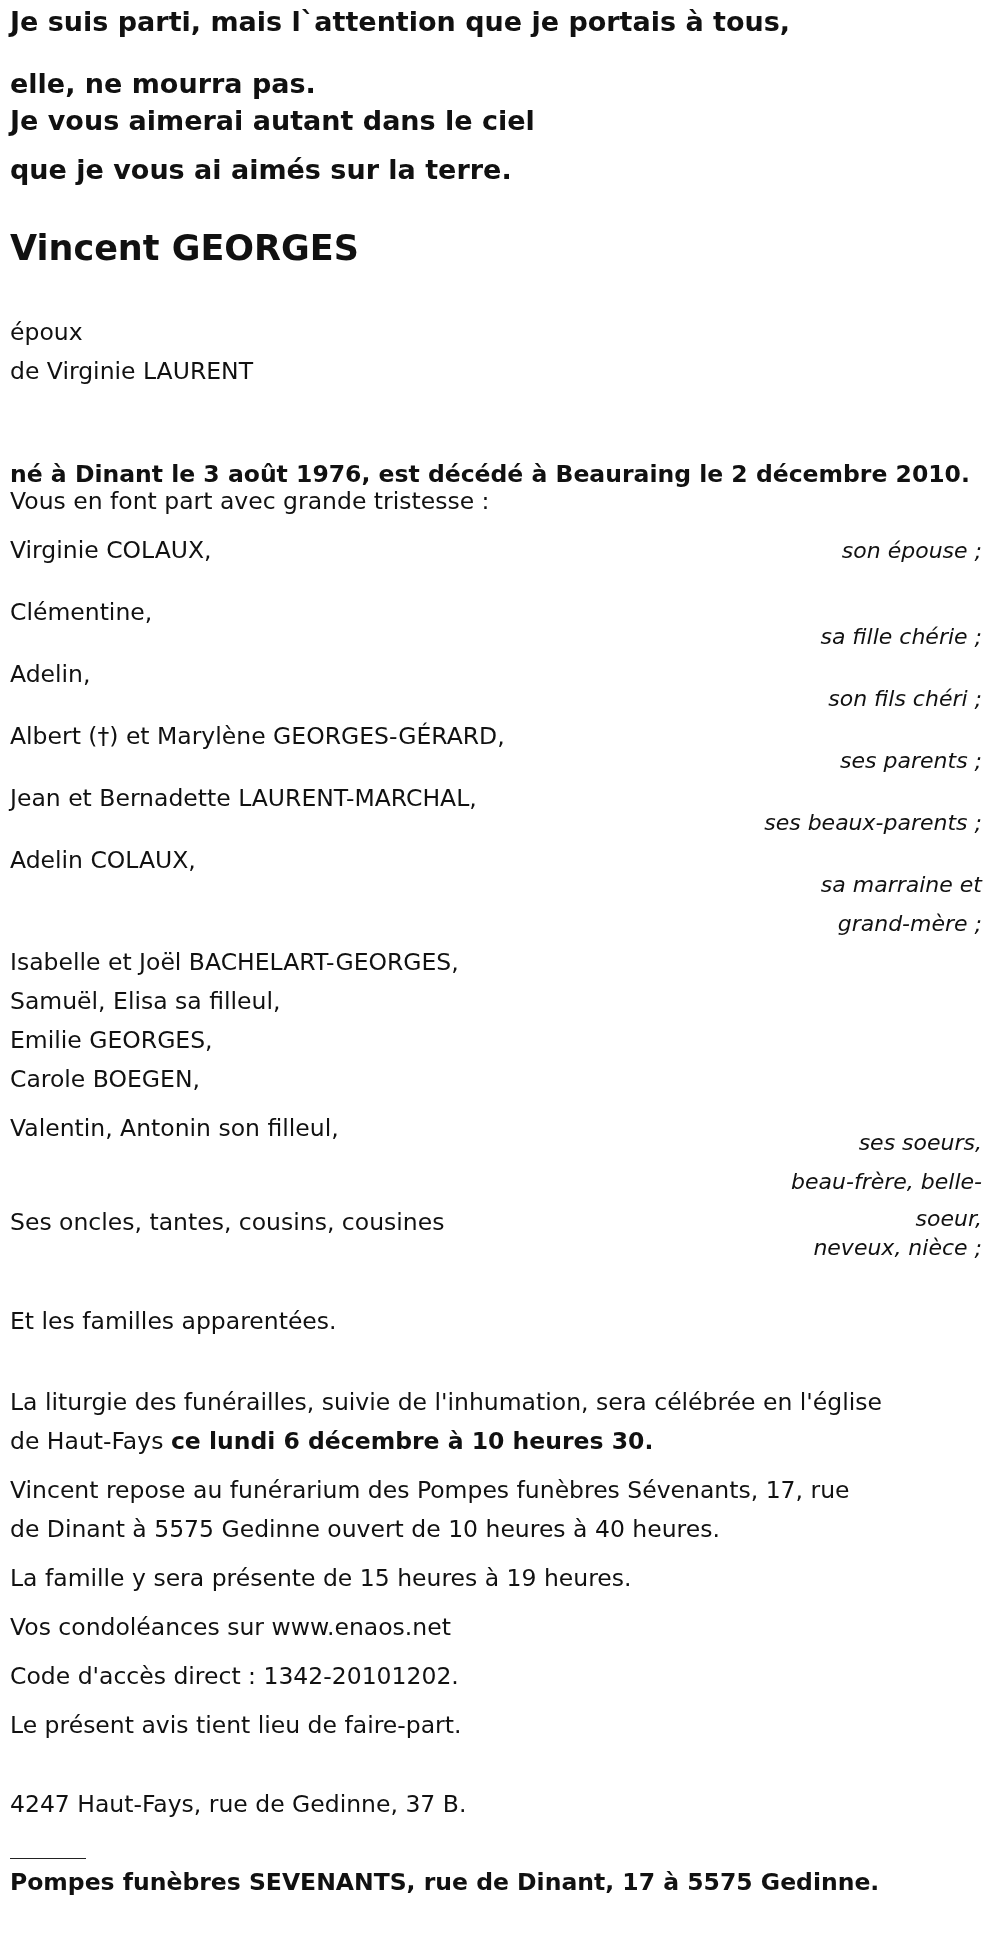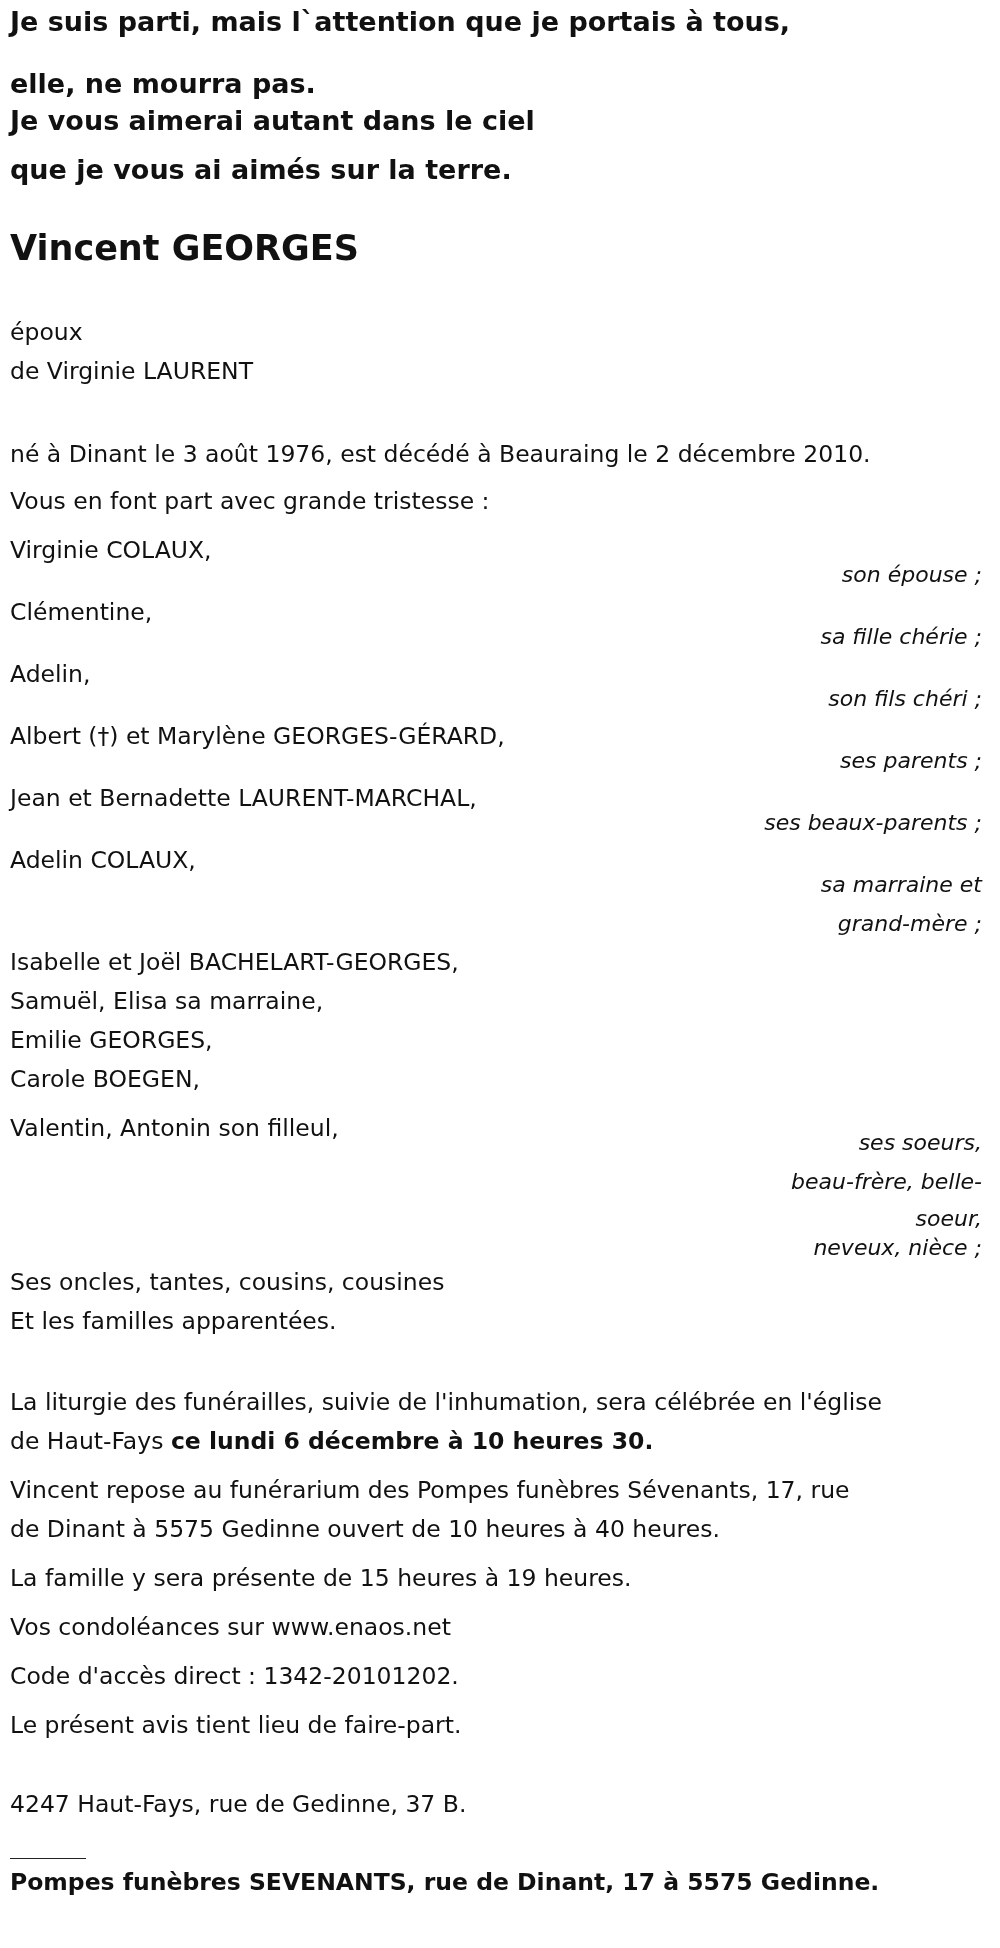--- a/index.html
+++ b/index.html
@@ -22,54 +22,54 @@
 <div class="abs quote" style="top:6px;">Je suis parti, mais l`attention que je portais à tous,</div>
 <div class="abs quote" style="top:68px;">elle, ne mourra pas.</div>
 <div class="abs quote" style="top:105px;">Je vous aimerai autant dans le ciel</div>
 <div class="abs quote" style="top:154px;">que je vous ai aimés sur la terre.</div>
 
 <div class="abs title" style="top:228px;">Vincent GEORGES</div>
 
 <div class="abs txt" style="top:318px;">époux</div>
 <div class="abs txt" style="top:357px;">de Virginie LAURENT</div>
 
-<div class="abs txt" style="top:440px;">né à Dinant le 3 août 1976, est décédé à Beauraing le 2 décembre 2010.</div>
+<div class="abs txt" style="top:460px;font-weight:bold;">né à Dinant le 3 août 1976, est décédé à Beauraing le 2 décembre 2010.</div>
 <div class="abs txt" style="top:487px;">Vous en font part avec grande tristesse :</div>
 
 <div class="abs txt" style="top:536px;">Virginie COLAUX,</div>
-<div class="rel" style="top:562px;">son épouse ;</div>
+<div class="rel" style="top:538px;">son épouse ;</div>
 
 <div class="abs txt" style="top:598px;">Clémentine,</div>
 <div class="rel" style="top:624px;">sa fille chérie ;</div>
 
 <div class="abs txt" style="top:660px;">Adelin,</div>
 <div class="rel" style="top:686px;">son fils chéri ;</div>
 
 <div class="abs txt" style="top:722px;">Albert (†) et Marylène GEORGES-GÉRARD,</div>
 <div class="rel" style="top:748px;">ses parents ;</div>
 
 <div class="abs txt" style="top:784px;">Jean et Bernadette LAURENT-MARCHAL,</div>
 <div class="rel" style="top:810px;">ses beaux-parents ;</div>
 
 <div class="abs txt" style="top:846px;">Adelin COLAUX,</div>
 <div class="rel" style="top:872px;">sa marraine et</div>
 <div class="rel" style="top:911px;">grand-mère ;</div>
 
 <div class="abs txt" style="top:948px;">Isabelle et Joël BACHELART-GEORGES,</div>
-<div class="abs txt" style="top:987px;">Samuël, Elisa sa marraine,</div>
+<div class="abs txt" style="top:987px;">Samuël, Elisa sa filleul,</div>
 <div class="abs txt" style="top:1026px;">Emilie GEORGES,</div>
 <div class="abs txt" style="top:1065px;">Carole BOEGEN,</div>
 <div class="abs txt" style="top:1104px;margin-top:10px;">Valentin, Antonin son filleul,</div>
 
 <div class="rel" style="top:1130px;">ses soeurs,</div>
 <div class="rel" style="top:1169px;">beau-frère, belle-</div>
 <div class="rel" style="top:1206px;">soeur,</div>
 <div class="rel" style="top:1228px;margin-top:7px;">neveux, nièce ;</div>
 
-<div class="abs txt" style="top:1268px;text-align:center;">Ses oncles, tantes, cousins, cousines</div>
+<div class="abs txt" style="top:1208px;text-align:center;">Ses oncles, tantes, cousins, cousines</div>
 <div class="abs txt" style="top:1307px;">Et les familles apparentées.</div>
 
 <div class="abs txt" style="top:1388px;">La liturgie des funérailles, suivie de l'inhumation, sera célébrée en l'église</div>
 <div class="abs txt" style="top:1427px;"><span>de Haut-Fays </span><span class="b">ce lundi 6 décembre à 10 heures 30.</span></div>
 
 <div class="abs txt" style="top:1476px;">Vincent repose au funérarium des Pompes funèbres Sévenants, 17, rue</div>
 <div class="abs txt" style="top:1515px;">de Dinant à 5575 Gedinne ouvert de 10 heures à 40 heures.</div>
 
 <div class="abs txt" style="top:1564px;">La famille y sera présente de 15 heures à 19 heures.</div>
 <div class="abs txt" style="top:1613px;">Vos condoléances sur www.enaos.net</div>

